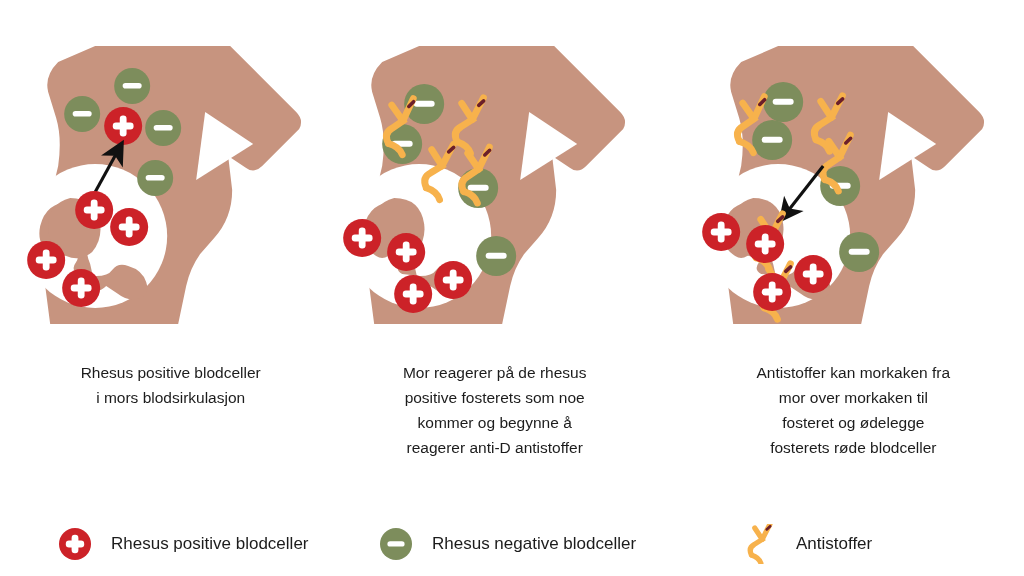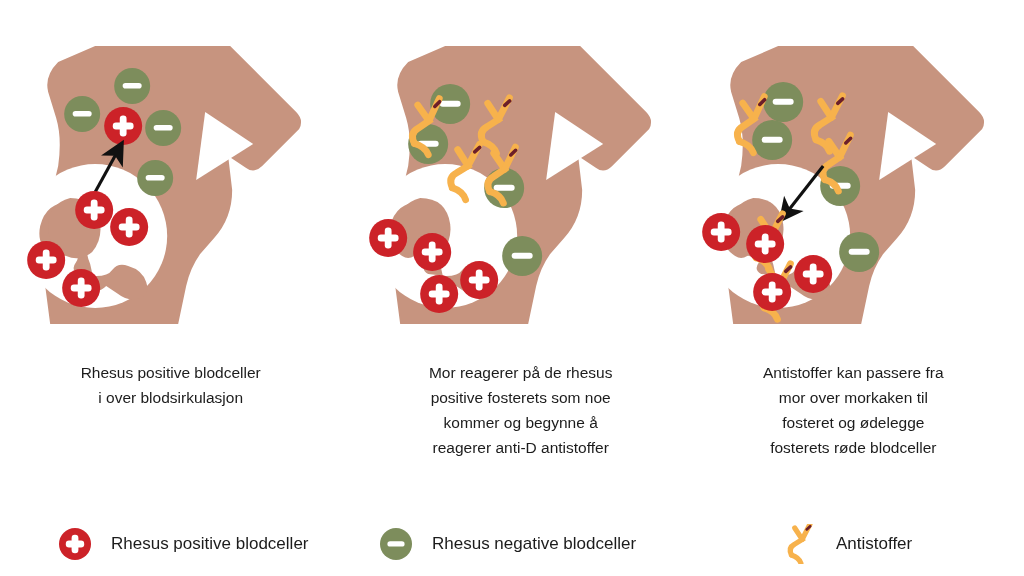--- a/index.html
+++ b/index.html
@@ -8,21 +8,21 @@
     width:1024px;height:576px;
     background:#ffffff;
     font-family:"Liberation Sans", sans-serif;
     overflow:hidden;
     position:relative;
   }
   .stage{position:absolute;left:0;top:0;width:1024px;height:504px;}
 
   .panel{position:absolute;top:0;width:341.33px;height:500px;}
   .panel-1{left:0;}
-  .panel-2{left:350px;}
+  .panel-2{left:324px;}
   .panel-3{left:682.66px;}
 
   .figure{position:absolute;left:0;top:40px;width:341.33px;height:300px;}
   .figure svg{display:block;width:100%;height:100%;}
 
   .caption{
     position:absolute;left:0;top:360px;width:341.33px;
     text-align:center;
     font-size:15.5px;
     line-height:25px;
@@ -32,21 +32,21 @@
 
   .legend{
     position:absolute;left:0;top:512px;width:1024px;height:64px;
   }
   .legend-item{
     position:absolute;top:0;height:64px;
     display:flex;align-items:center;
   }
   .legend-item-1{left:55px;}
   .legend-item-2{left:376px;}
-  .legend-item-3{left:780px;text-align:center;}
+  .legend-item-3{left:740px;text-align:center;}
   .legend-icon{
     width:40px;height:40px;position:relative;flex:0 0 auto;
   }
   .legend-icon svg{display:block;width:40px;height:40px;}
   .legend-label{
     margin-left:16px;
     font-size:17px;
     color:#1c1c1c;
     white-space:nowrap;
   }
@@ -130,21 +130,21 @@
         </g>
         <g>
           <circle cx="81" cy="248" r="19" fill="#cc2228"></circle>
           <rect x="70.6" y="244.6" width="20.8" height="6.8" rx="3.2" fill="#ffffff"></rect>
           <rect x="77.6" y="237.6" width="6.8" height="20.8" rx="3.2" fill="#ffffff"></rect>
         </g>
       </svg>
     </div>
     <div class="caption">
       <div>Rhesus positive blodceller</div>
-      <div>i over blodsirkulasjon</div>
+      <div>i mors blodsirkulasjon</div>
     </div>
   </div>
 
   <div class="panel panel-2">
     <div class="figure">
       <svg viewBox="0 0 341 300" xmlns="http://www.w3.org/2000/svg">
         <g>
           <path d="M95,6 L230,6 L258,34 L290,66 L296,72 Q304,80 299,89 L290,98
                    L262,126 Q254,134 246,128 L228,116
                    L232,150 Q232,178 214,198 L200,214
@@ -336,21 +336,21 @@
           <rect x="126.6" y="223.6" width="6.8" height="20.8" rx="3.2" fill="#ffffff"></rect>
         </g>
         <g>
           <circle cx="89" cy="252" r="19" fill="#cc2228"></circle>
           <rect x="78.6" y="248.6" width="20.8" height="6.8" rx="3.2" fill="#ffffff"></rect>
           <rect x="85.6" y="241.6" width="6.8" height="20.8" rx="3.2" fill="#ffffff"></rect>
         </g>
       </svg>
     </div>
     <div class="caption">
-      <div>Antistoffer kan passere fra</div>
+      <div>Antistoffer kan morkaken fra</div>
       <div>mor over morkaken til</div>
       <div>fosteret og ødelegge</div>
       <div>fosterets røde blodceller</div>
     </div>
   </div>
 
   <div class="legend">
 
     <div class="legend-item legend-item-1">
       <span class="legend-icon">

